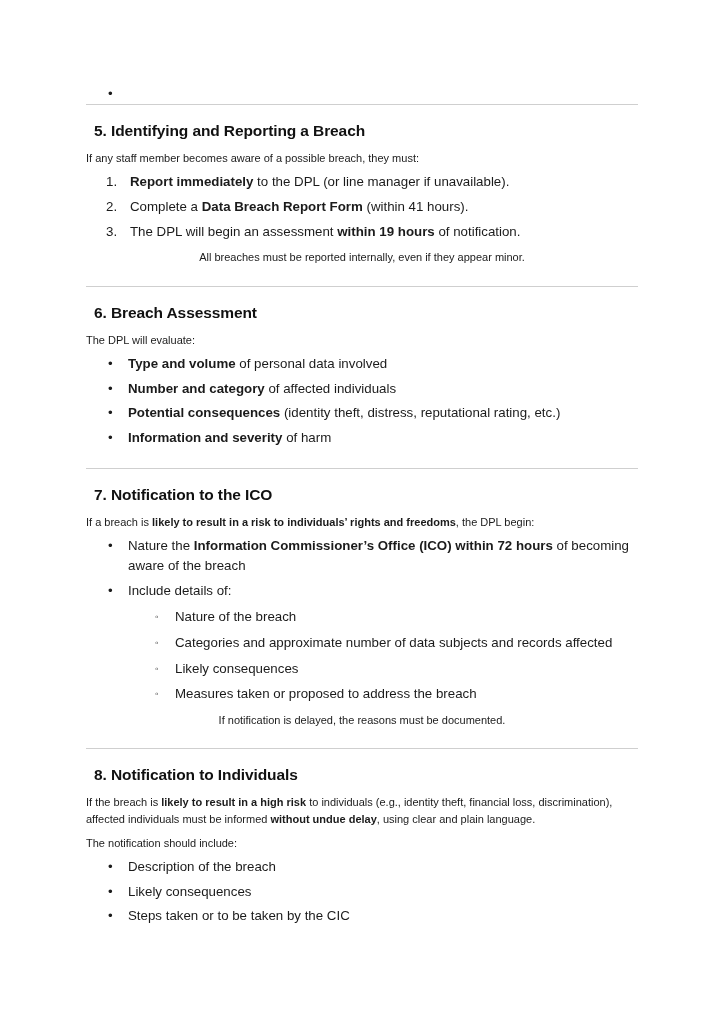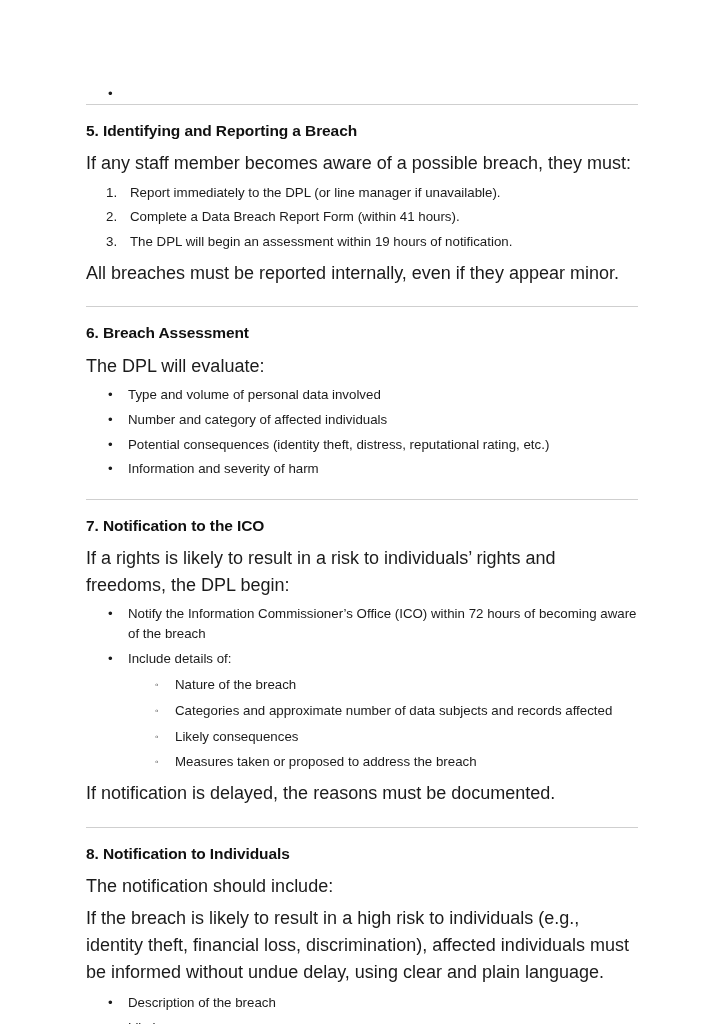--- a/index.html
+++ b/index.html
@@ -39,36 +39,36 @@
     height: 0;
   }
   .rule-gap-top    { margin-top: 20px; }
   .rule-gap-bottom { margin-bottom: 16px; }
 
   
   h2.section-heading {
     font-size: 15.5px;
     font-weight: bold;
     line-height: 1.3;
-    margin: 0 0 9px 0;
+    margin: 0 0 9px 8px;
     letter-spacing: -0.1px;
     color: #111;
   }
 
   
   p.body-text {
-    font-size: 18px;
+    font-size: 11px;
     line-height: 1.48;
     margin: 0 0 8px 0;
     color: #1b1b1b;
   }
   p.body-text.tight { margin-bottom: 6px; }
-  p.after-list { margin-top: 6px; }
-
-  b, .b { font-weight: normal; }
+  p.after-list { margin-top: 6px; text-align: center; }
+
+  b, .b { font-weight: bold; }
 
   
   ul.bullets, ol.numbers {
     margin: 0 0 8px 0;
     padding: 0;
     list-style: none;
   }
   ul.bullets > li {
     position: relative;
     font-size: 13.3px;
@@ -185,26 +185,26 @@
       <li>
         <span class="bullet-dot">•</span>
         <b>Information and severity</b><span> of harm</span>
       </li>
     </ul>
 
 
     <hr class="rule rule-gap-top rule-gap-bottom">
 
     <h2 class="section-heading">7. Notification to the ICO</h2>
-    <p class="body-text tight"><span>If a rights is </span><b>likely to result in a risk to individuals’ rights and freedoms</b><span>, the DPL begin:</span></p>
-
-    <ul class="bullets">
-      <li>
-        <span class="bullet-dot">•</span>
-        <span>Notify the </span><b>Information Commissioner’s Office (ICO) within 72 hours</b><span> of becoming aware of the breach</span>
+    <p class="body-text tight"><span>If a breach is </span><b>likely to result in a risk to individuals’ rights and freedoms</b><span>, the DPL begin:</span></p>
+
+    <ul class="bullets">
+      <li>
+        <span class="bullet-dot">•</span>
+        <span>Nature the </span><b>Information Commissioner’s Office (ICO) within 72 hours</b><span> of becoming aware of the breach</span>
       </li>
       <li>
         <span class="bullet-dot">•</span>
         <span>Include details of:</span>
 
         <ul class="subbullets">
           <li>
             <span class="circle-marker">◦</span>
             <span>Nature of the breach</span>
           </li>
@@ -222,23 +222,23 @@
           </li>
         </ul>
       </li>
     </ul>
 
     <p class="body-text after-list">If notification is delayed, the reasons must be documented.</p>
 
     <hr class="rule rule-gap-top rule-gap-bottom">
 
     <h2 class="section-heading">8. Notification to Individuals</h2>
+    <p class="body-text"><span>If the breach is </span><b>likely to result in a high risk</b><span> to individuals (e.g., identity theft, financial loss, discrimination), affected individuals must be informed </span><b>without undue delay</b><span>, using clear and plain language.</span></p>
+
     <p class="body-text tight">The notification should include:</p>
-
-    <p class="body-text"><span>If the breach is </span><b>likely to result in a high risk</b><span> to individuals (e.g., identity theft, financial loss, discrimination), affected individuals must be informed </span><b>without undue delay</b><span>, using clear and plain language.</span></p>
 
     <ul class="bullets">
       <li>
         <span class="bullet-dot">•</span>
         <span>Description of the breach</span>
       </li>
       <li>
         <span class="bullet-dot">•</span>
         <span>Likely consequences</span>
       </li>

